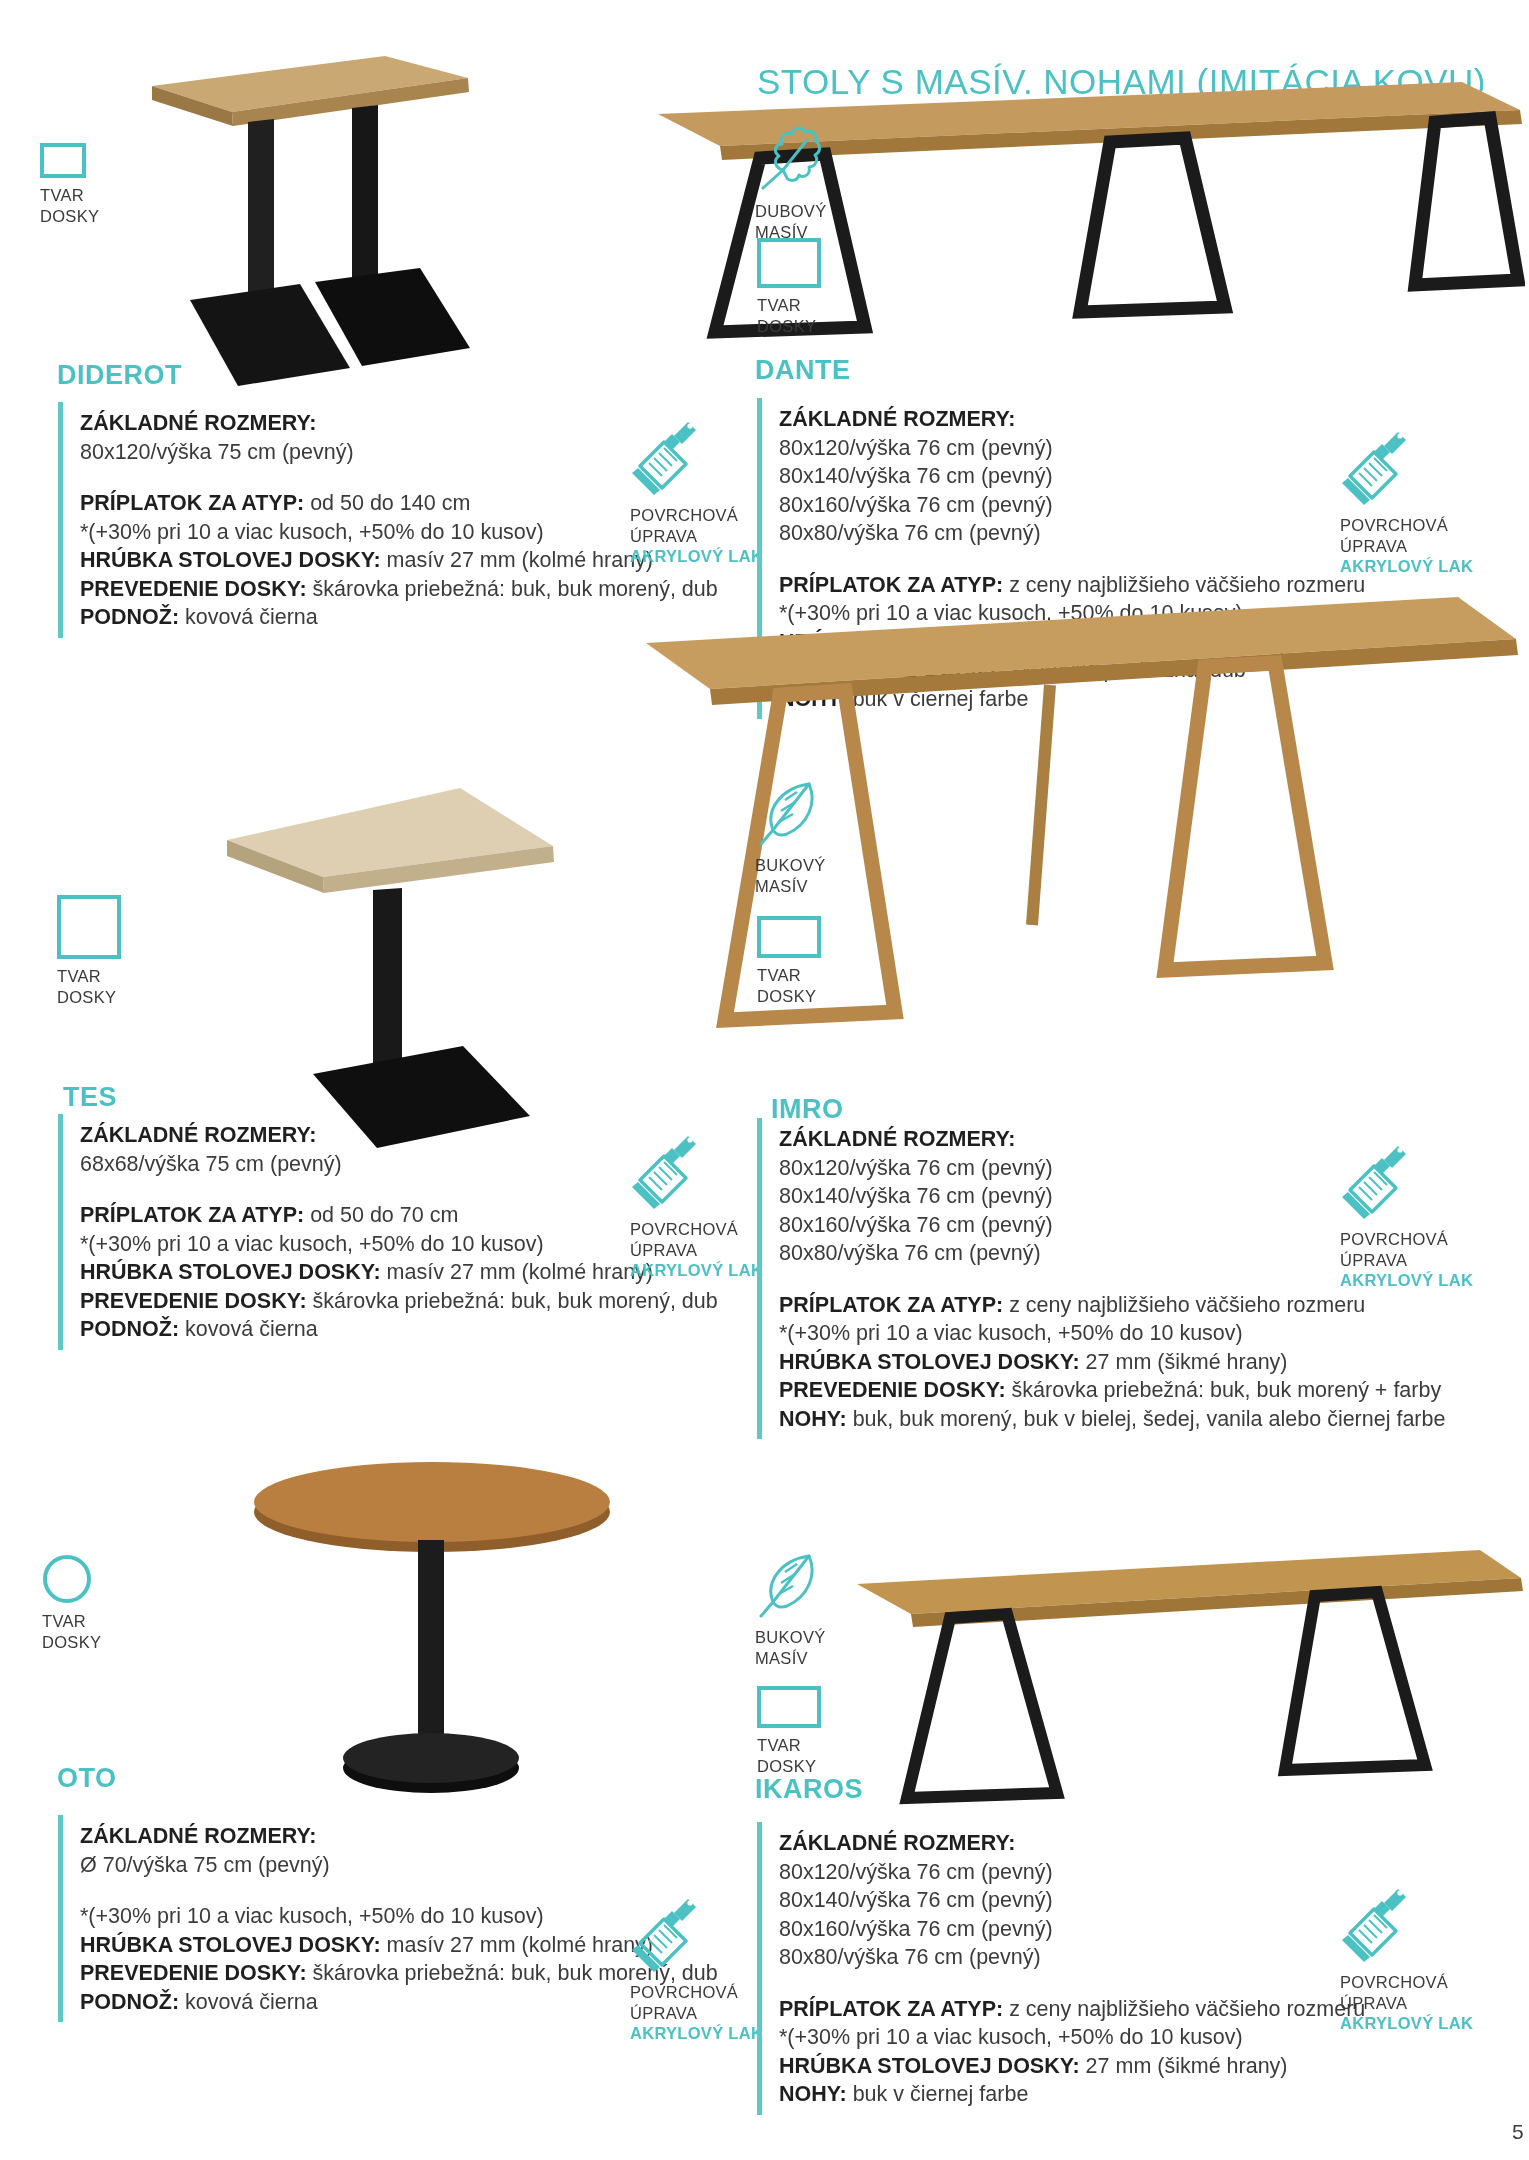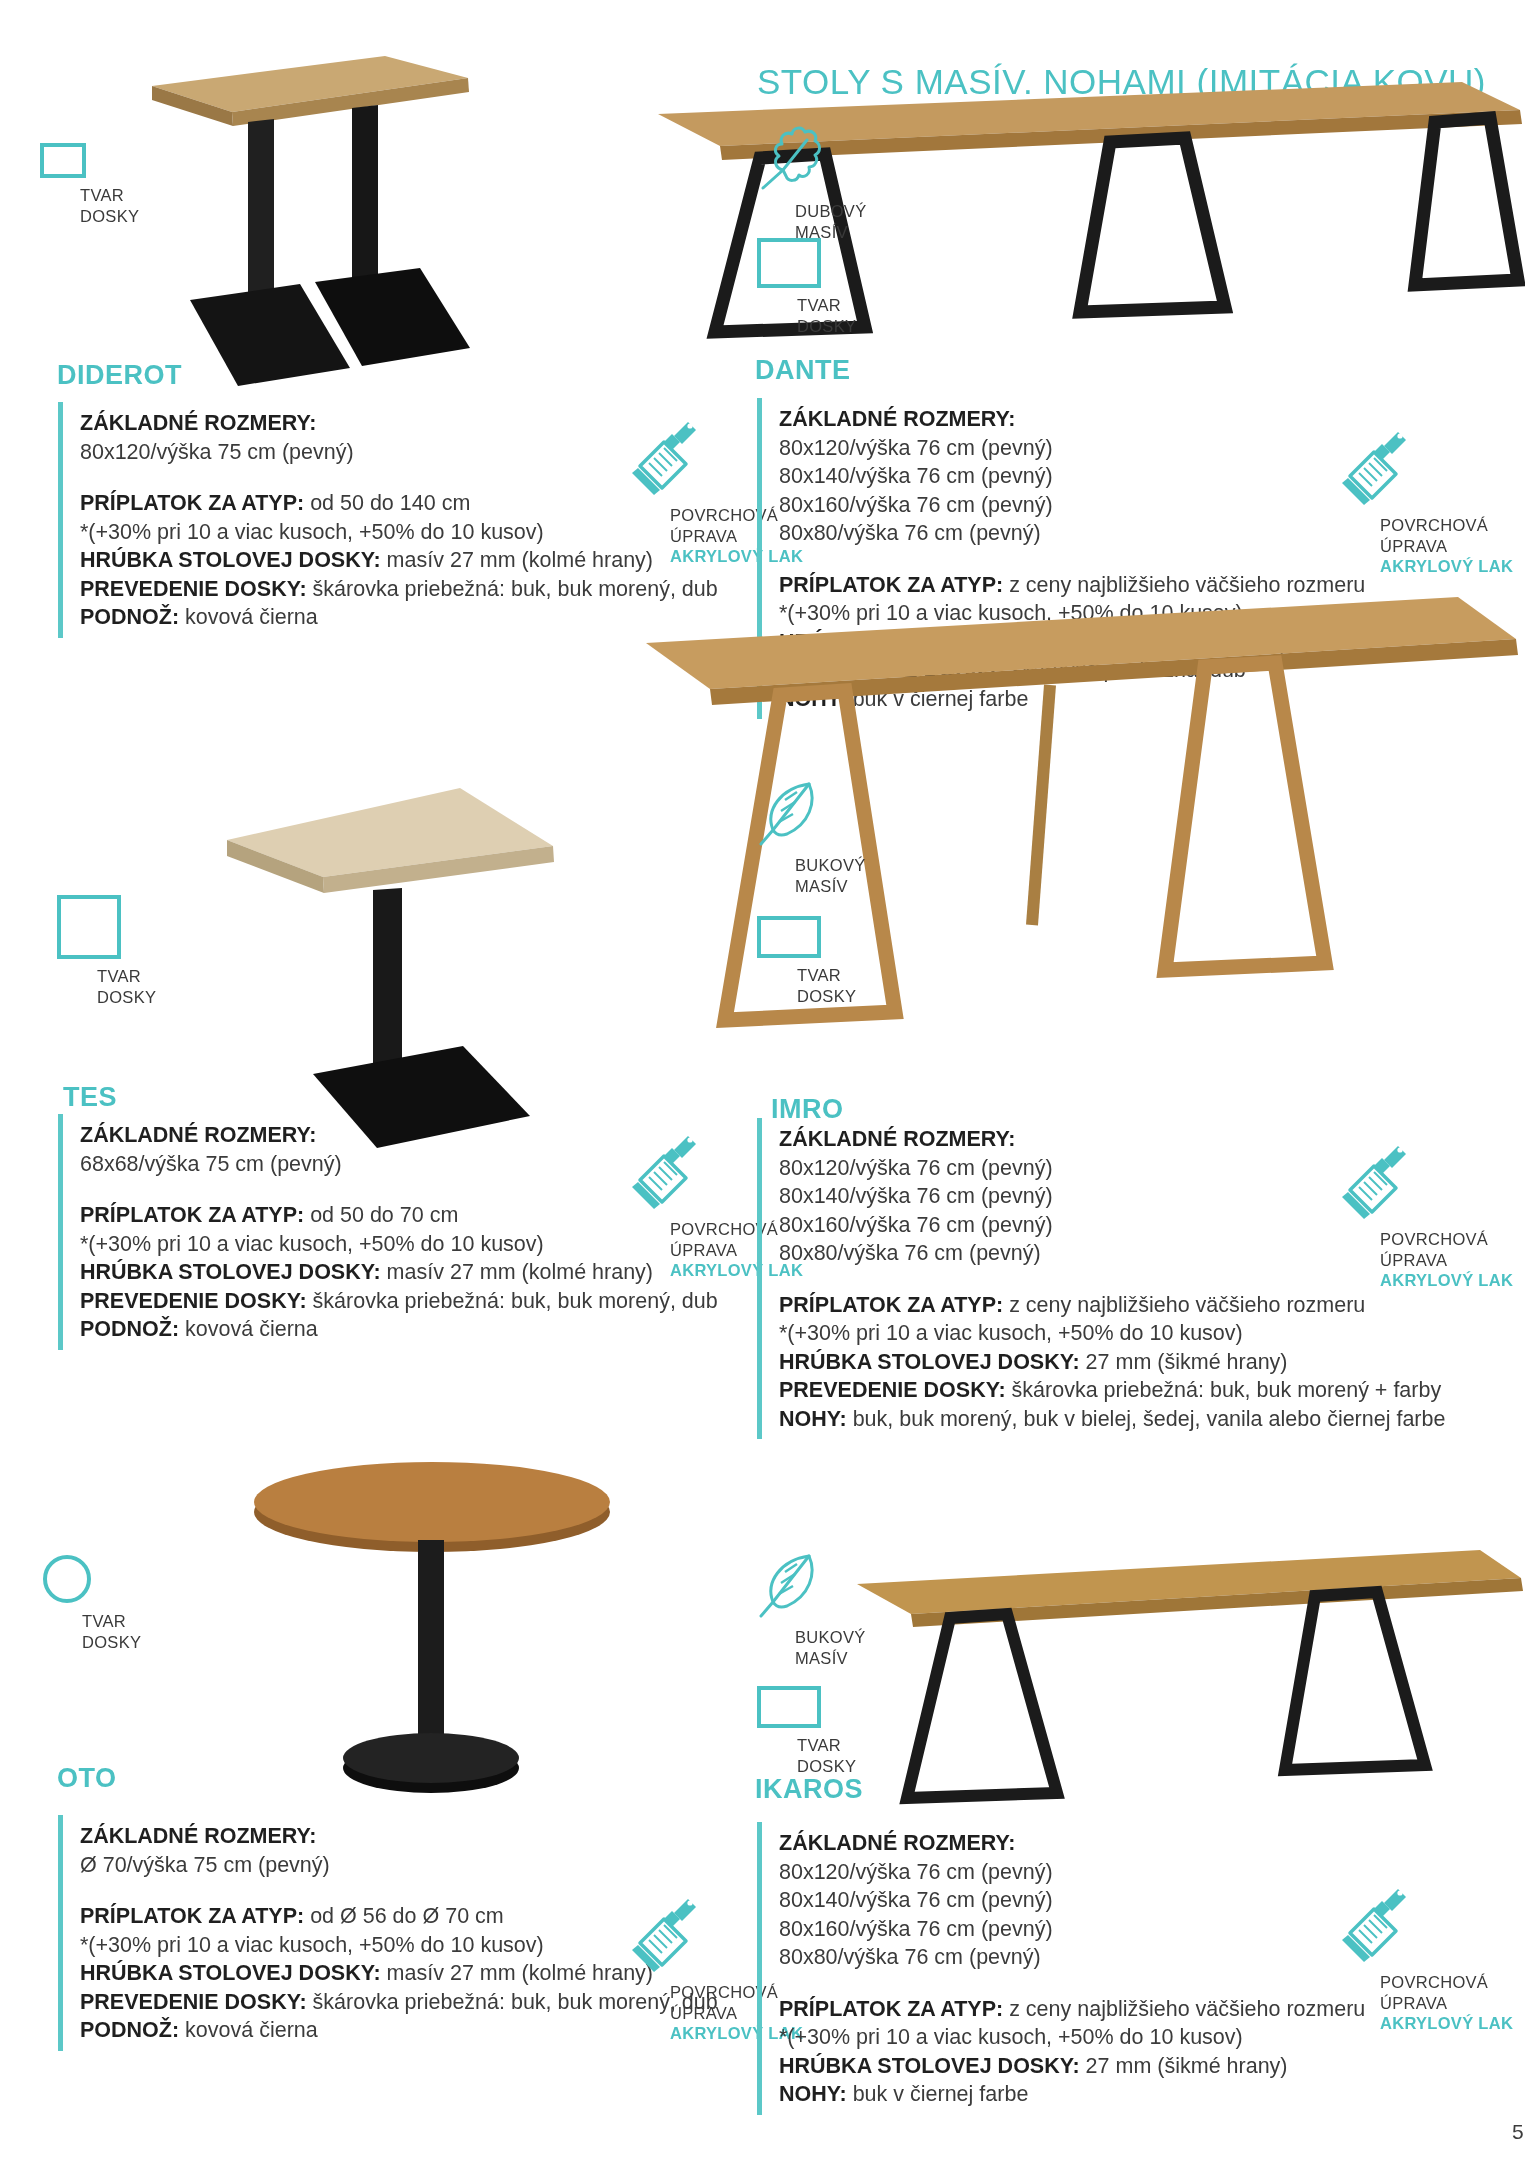--- a/index.html
+++ b/index.html
@@ -5,21 +5,21 @@
   html,body{margin:0;padding:0;background:#888;}
   .page{position:relative;width:1529px;height:2160px;background:#fff;
         font-family:Liberation Sans, sans-serif;overflow:hidden;margin:0 auto;}
   .page-title{position:absolute;font-size:35px;letter-spacing:.5px;color:#4BC1C3;white-space:nowrap;}
   .pname{position:absolute;font-size:27px;font-weight:bold;color:#4BC1C3;letter-spacing:.5px;white-space:nowrap;}
   .spec{position:absolute;border-left:5px solid #5CC8C8;padding:7px 0 6px 17px;
         font-size:21.5px;line-height:28.5px;color:#3b3b3b;white-space:nowrap;}
   .spec .b{font-weight:bold;color:#1f1f1f;}
   .spec .gap{height:23px;}
   .badge{position:absolute;font-size:16.5px;line-height:20.5px;color:#3a3a3a;letter-spacing:.3px;}
-  .badge .bl{white-space:nowrap;margin-left:40px;}
+  .badge .bl{white-space:nowrap;}
   .badge .ic{display:block;margin-bottom:7px;}
   .badge .teal{color:#4BC1C3;font-weight:bold;}
   .photo{position:absolute;}
   .pagenum{position:absolute;font-size:21px;color:#3c3c3c;}
   section{display:contents;}
 </style>
 </head>
 <body>
 
 <div class="page">
@@ -261,21 +261,20 @@
         <circle cx="25" cy="25" r="22" fill="none" stroke="#4BC1C3" stroke-width="4"></circle>
       </svg>
       <div class="bl">TVAR</div>
       <div class="bl">DOSKY</div>
     </div>
     <h2 class="pname" style="left:57px;top:1763px;margin:0">OTO</h2>
     <div class="spec" style="left:58px;top:1815px">
         <div><span class="b">ZÁKLADNÉ ROZMERY:</span></div>
         <div><span>Ø 70/výška 75 cm (pevný)</span></div>
         <div class="gap"></div>
-        <div><span class="b">PRÍPLATOK ZA ATYP:</span><span> od Ø 56 do Ø 70 cm</span></div>
         <div><span>*(+30% pri 10 a viac kusoch, +50% do 10 kusov)</span></div>
         <div><span class="b">HRÚBKA STOLOVEJ DOSKY:</span><span> masív 27 mm (kolmé hrany)</span></div>
         <div><span class="b">PREVEDENIE DOSKY:</span><span> škárovka priebežná: buk, buk morený, dub</span></div>
         <div><span class="b">PODNOŽ:</span><span> kovová čierna</span></div>
       </div>
     <div class="badge" style="left:630px;top:1895px">
       <svg class="ic" width="80" height="80" viewBox="0 0 80 80">
         <path d="M10,48 L34,24 L56,46 L32,70 Z" fill="none" stroke="#4BC1C3" stroke-width="3.5" stroke-linejoin="round"></path>
         <g stroke="#4BC1C3" stroke-width="2" fill="none">
           <path d="M19,45 l13,13"></path>

